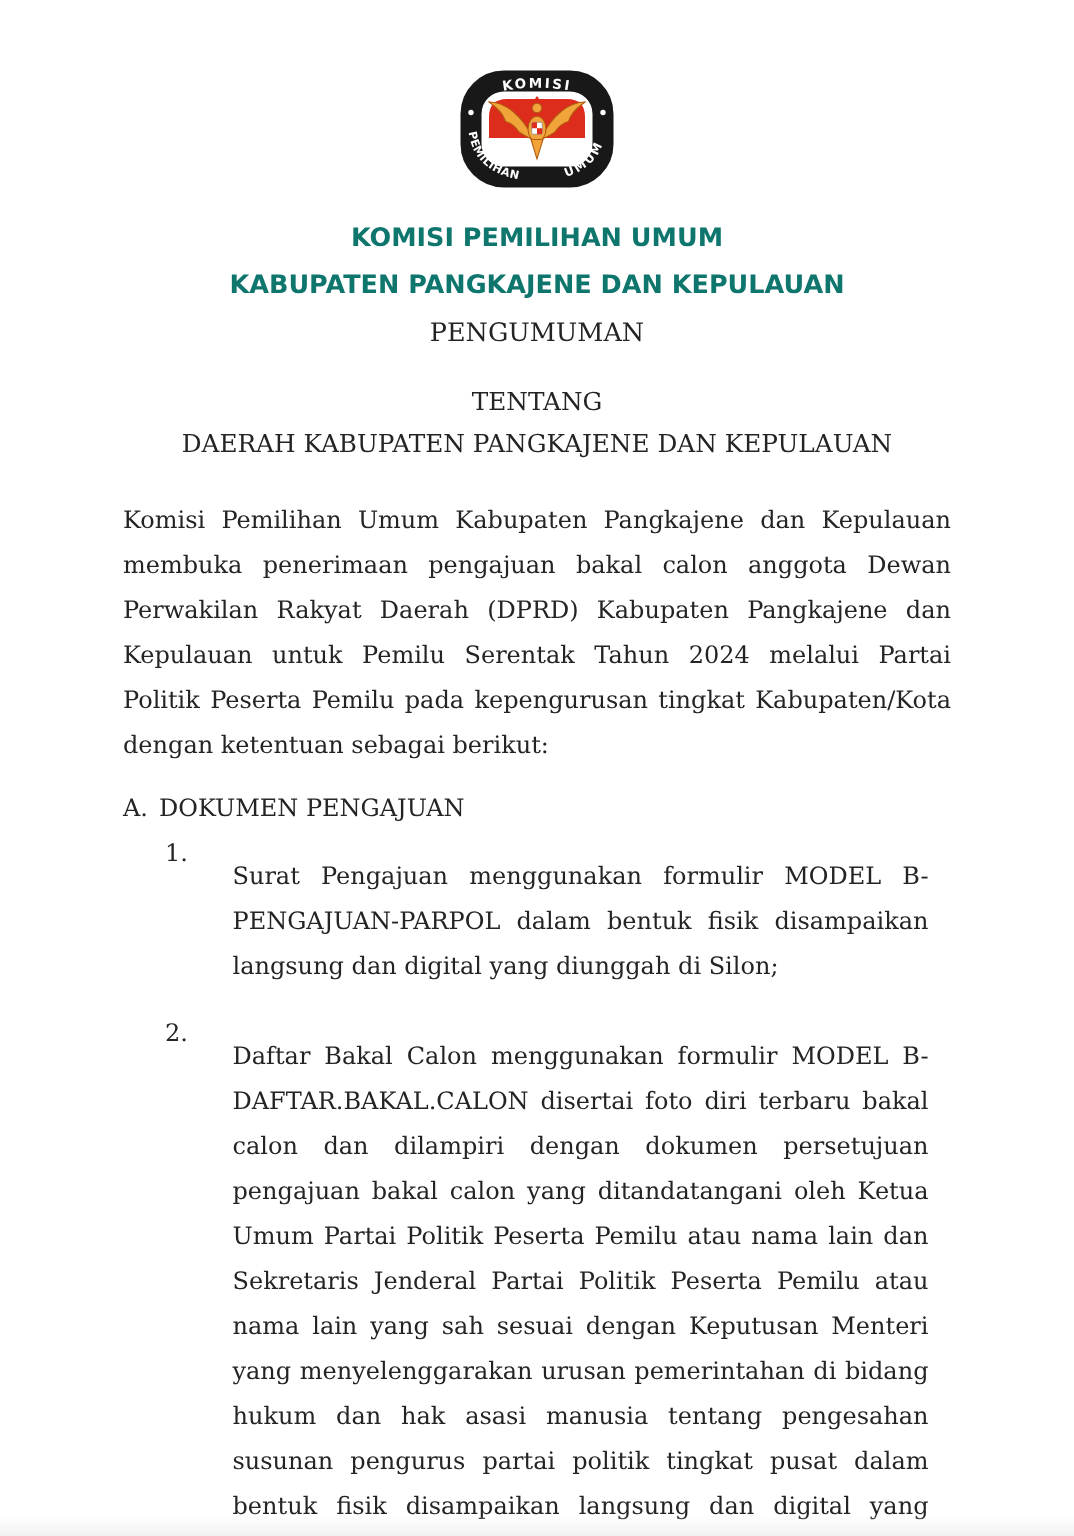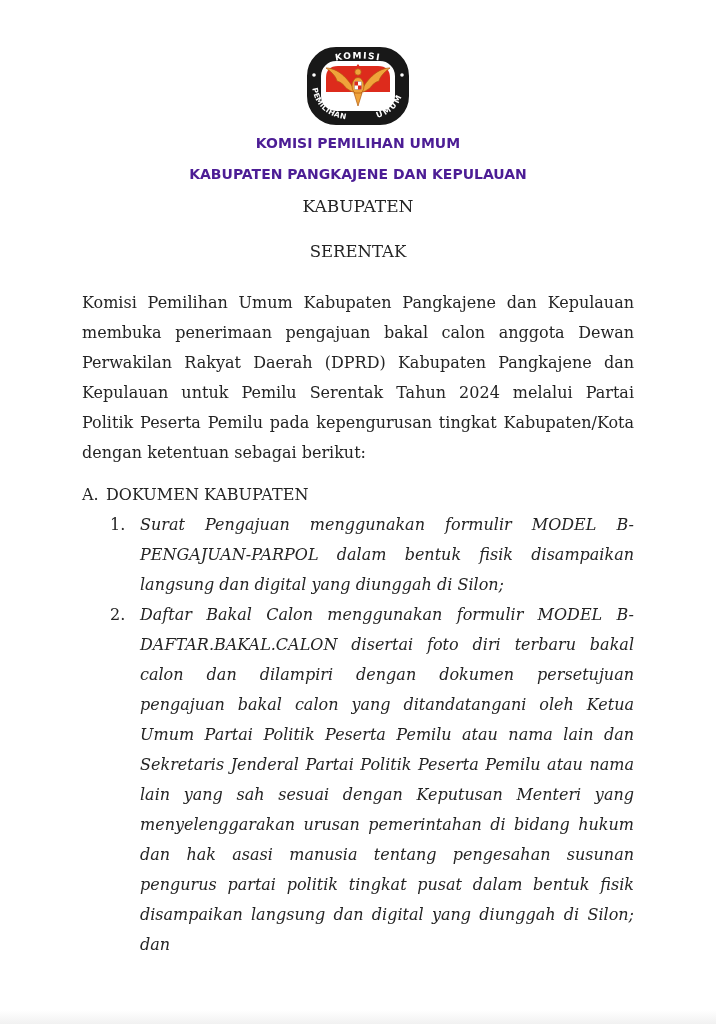--- a/index.html
+++ b/index.html
@@ -12,27 +12,27 @@
     font-family:"DejaVu Serif", serif;
     color:#242424;
     box-sizing:border-box;
   }
   .content {
     position:absolute;
     left:82px; right:82px; top:0;
   }
   .logo-wrap { padding-top:46px; text-align:center; height:82px; }
   .org {
-    margin-top:0;
+    margin-top:16px;
     text-align:center;
     font-family:"DejaVu Sans", sans-serif;
     font-weight:bold;
-    font-size:14px;
+    font-size:17px;
     line-height:31px;
-    color:#4c1d95;
+    color:#0f766e;
   }
   .doc-head {
     margin-top:3px;
     text-align:center;
     font-size:17px;
     line-height:27px;
   }
   .subject {
     margin-top:18px;
     text-align:center;
@@ -56,23 +56,22 @@
     align-items:flex-start;
     font-size:16px;
     line-height:30px;
   }
   .list-item .num {
     flex:0 0 30px;
     margin-left:28px;
   }
   .list-item .itext {
     flex:1;
-    margin:0;
+    margin:15px;
     text-align:justify;
-    font-style:italic;
   }
   .page-bottom-shade {
     position:absolute;
     left:0; right:0; bottom:0;
     height:14px;
     background:linear-gradient(to bottom, rgba(255,255,255,0), #f1f1f1);
   }
 </style>
 </head>
 <body>
@@ -126,31 +125,32 @@
         <circle cx="98" cy="29" r="1.8" fill="#ffffff"></circle>
       </svg>
     </div>
 
     <div class="org">
       <div>KOMISI PEMILIHAN UMUM</div>
       <div>KABUPATEN PANGKAJENE DAN KEPULAUAN</div>
     </div>
 
     <div class="doc-head">
-      <div>KABUPATEN</div>
+      <div>PENGUMUMAN</div>
     </div>
 
     <div class="subject">
-      <div>SERENTAK</div>
+      <div>TENTANG</div>
+      <div>DAERAH KABUPATEN PANGKAJENE DAN KEPULAUAN</div>
     </div>
 
     <p class="intro">Komisi Pemilihan Umum Kabupaten Pangkajene dan Kepulauan membuka penerimaan pengajuan bakal calon anggota Dewan Perwakilan Rakyat Daerah (DPRD) Kabupaten Pangkajene dan Kepulauan untuk Pemilu Serentak Tahun 2024 melalui Partai Politik Peserta Pemilu pada kepengurusan tingkat Kabupaten/Kota dengan ketentuan sebagai berikut:</p>
 
     <div class="section-head">
-      <span class="sec-label">A.</span><span>DOKUMEN KABUPATEN</span>
+      <span class="sec-label">A.</span><span>DOKUMEN PENGAJUAN</span>
     </div>
 
     <div class="list-item">
       <span class="num">1.</span>
       <p class="itext">Surat Pengajuan menggunakan formulir MODEL B-PENGAJUAN-PARPOL dalam bentuk fisik disampaikan langsung dan digital yang diunggah di Silon;</p>
     </div>
 
     <div class="list-item">
       <span class="num">2.</span>
       <p class="itext">Daftar Bakal Calon menggunakan formulir MODEL B-DAFTAR.BAKAL.CALON disertai foto diri terbaru bakal calon dan dilampiri dengan dokumen persetujuan pengajuan bakal calon yang ditandatangani oleh Ketua Umum Partai Politik Peserta Pemilu atau nama lain dan Sekretaris Jenderal Partai Politik Peserta Pemilu atau nama lain yang sah sesuai dengan Keputusan Menteri yang menyelenggarakan urusan pemerintahan di bidang hukum dan hak asasi manusia tentang pengesahan susunan pengurus partai politik tingkat pusat dalam bentuk fisik disampaikan langsung dan digital yang diunggah di Silon; dan</p>

